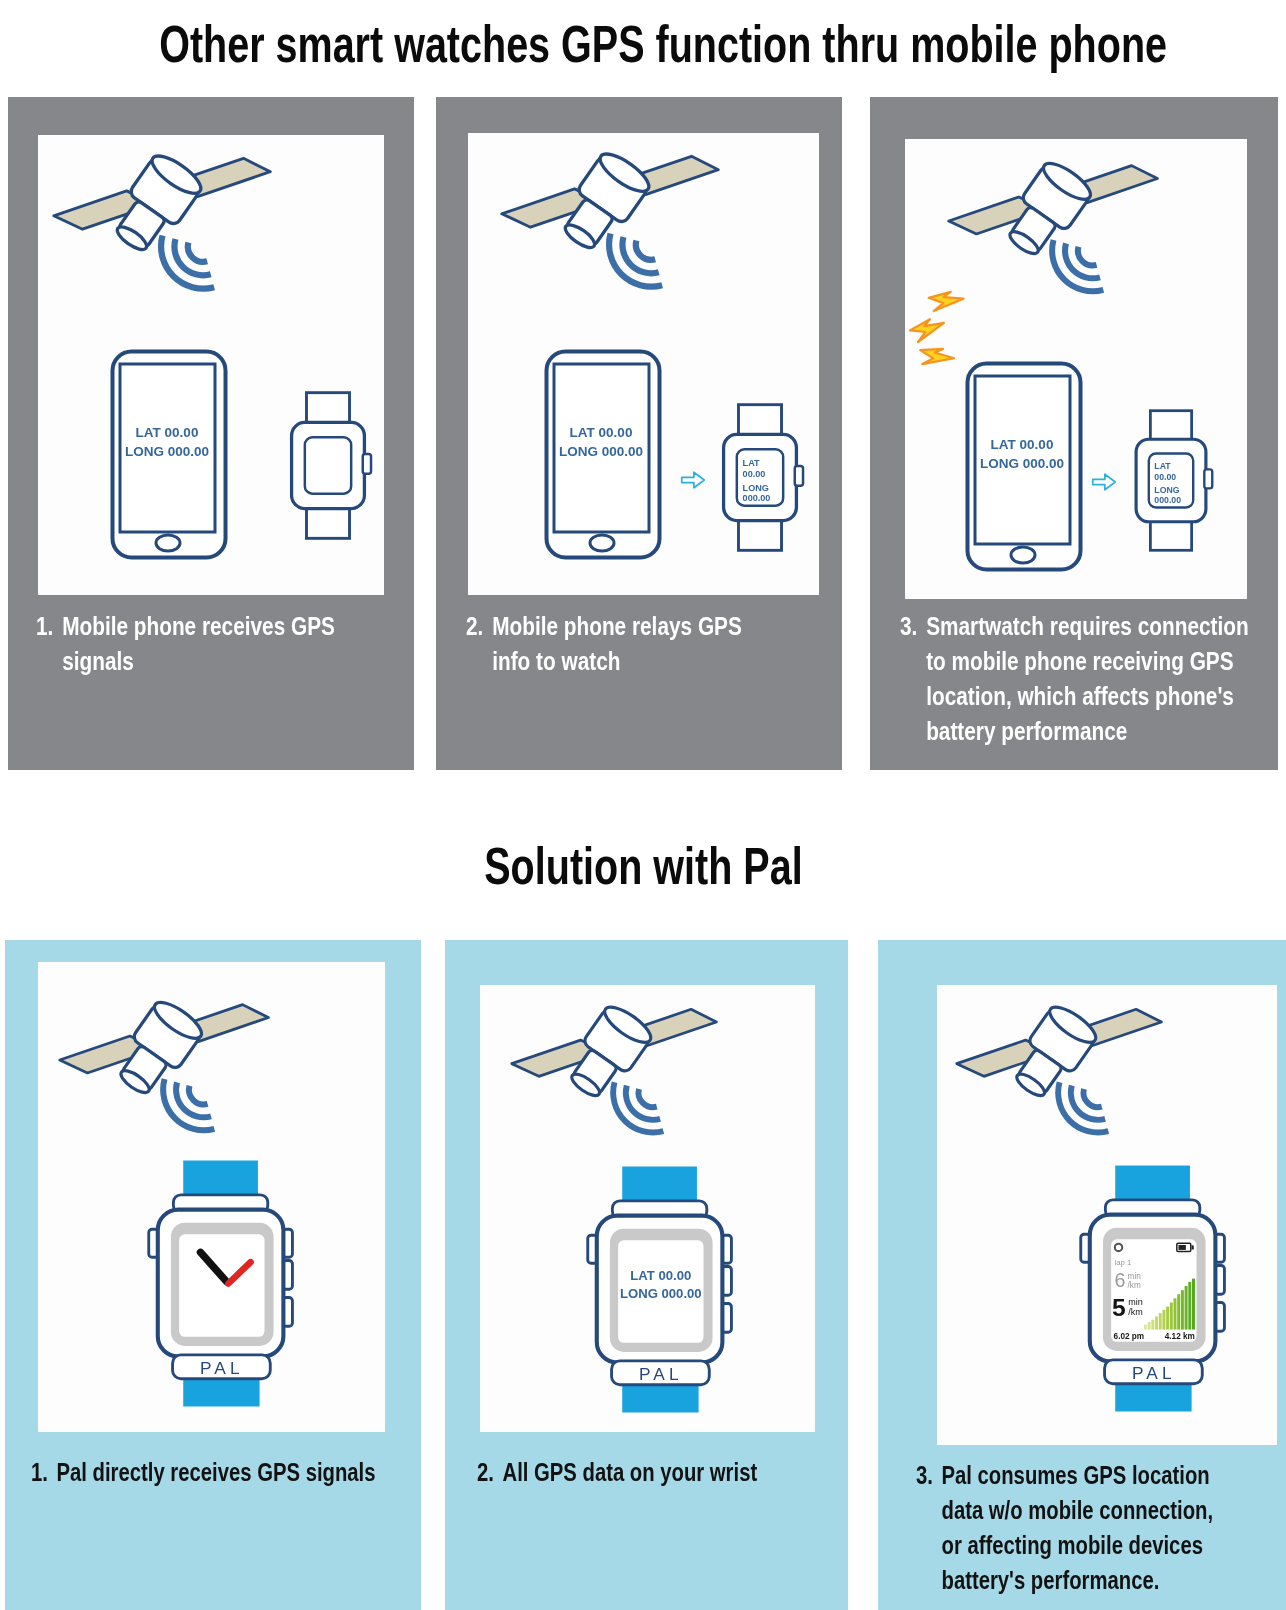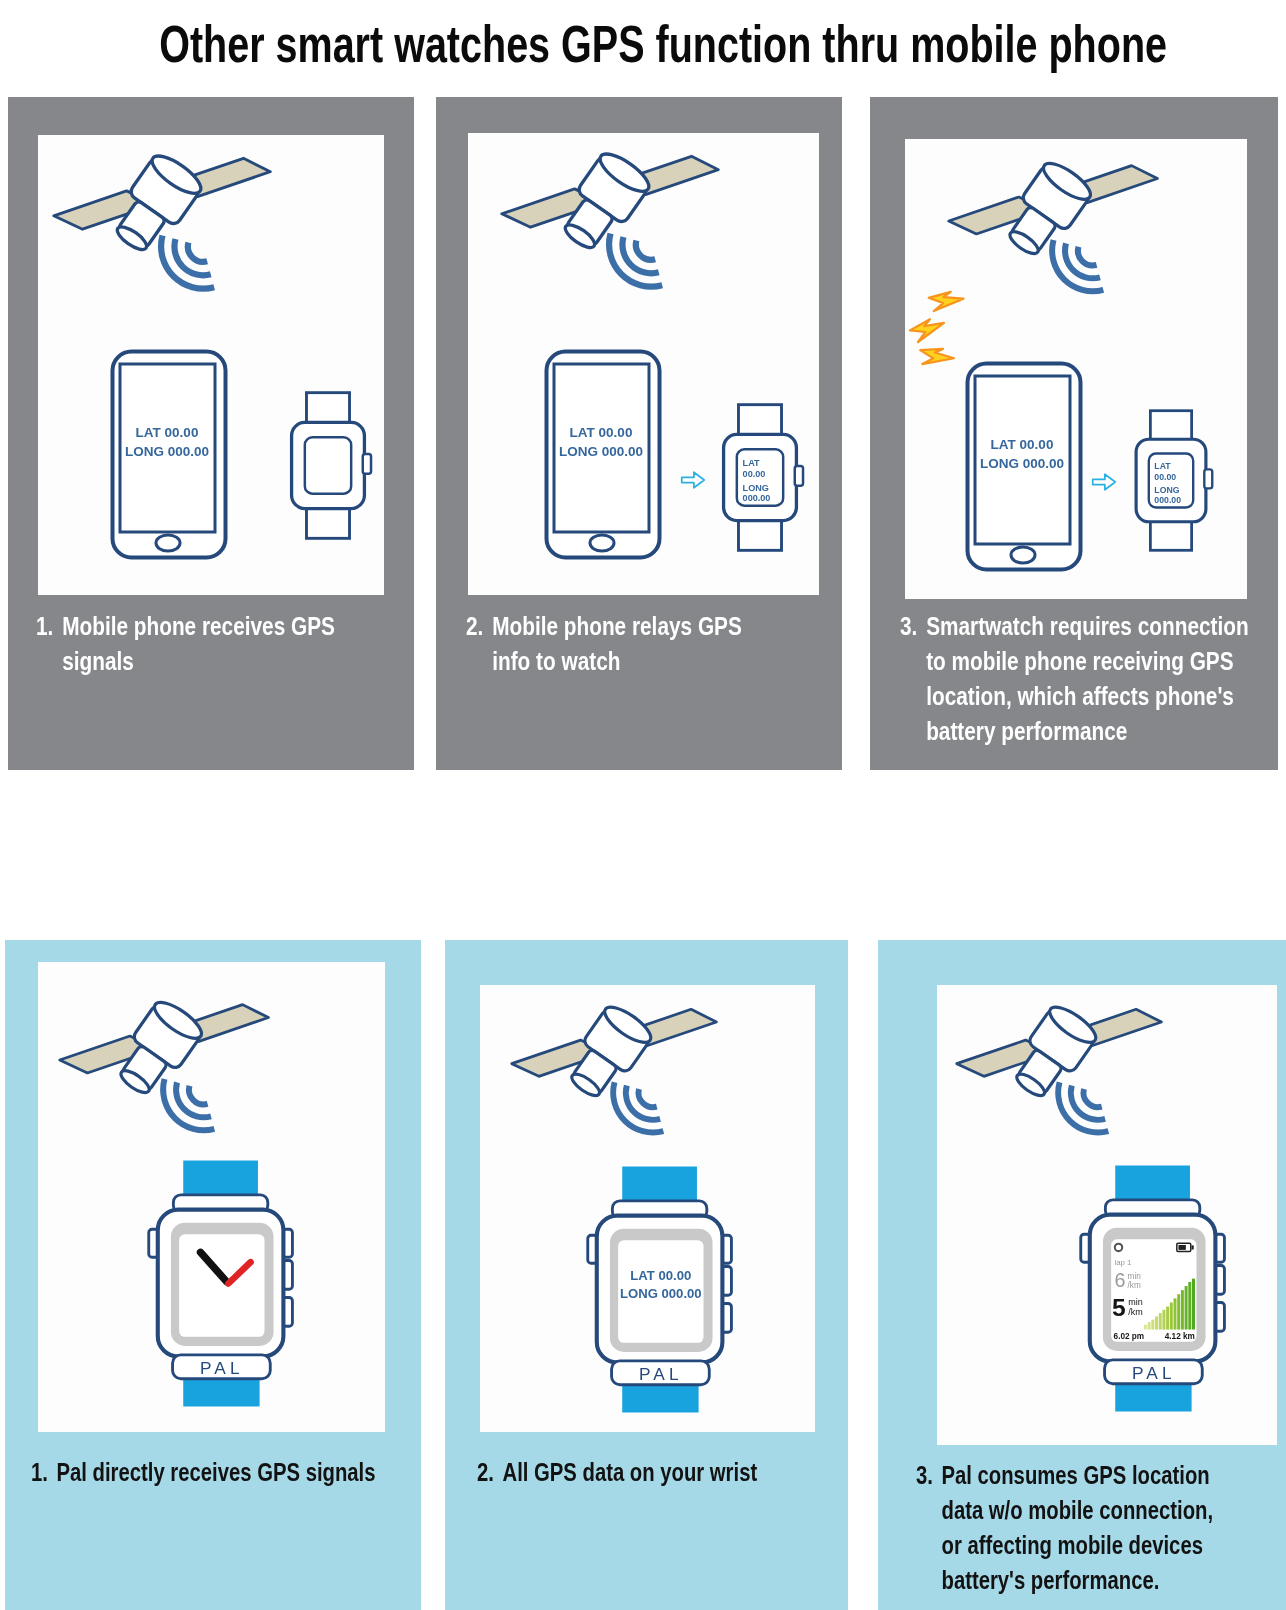--- a/index.html
+++ b/index.html
@@ -240,20 +240,23 @@
         <span class="cap-lines">
           <span class="cl">Smartwatch requires connection</span>
           <span class="cl">to mobile phone receiving GPS</span>
           <span class="cl">location, which affects phone's</span>
           <span class="cl">battery performance</span>
         </span>
       </div>
     </section>
   </div>
 
+  <div class="title-band" id="title2">
+    <span class="condense">Solution with Pal</span>
+  </div>
 
   <div class="row" id="row-bottom">
 
     <section class="panel blue" style="left:5px;width:416px;">
       <div class="illus" style="left:33px;top:22px;width:347px;height:470px;">
         <svg viewBox="0 0 347 470">
           <use href="#sym-satellite" x="16" y="26" width="222" height="157"></use>
           <use href="#sym-pal-clock" x="105" y="198" width="156" height="247"></use>
         </svg>
       </div>

